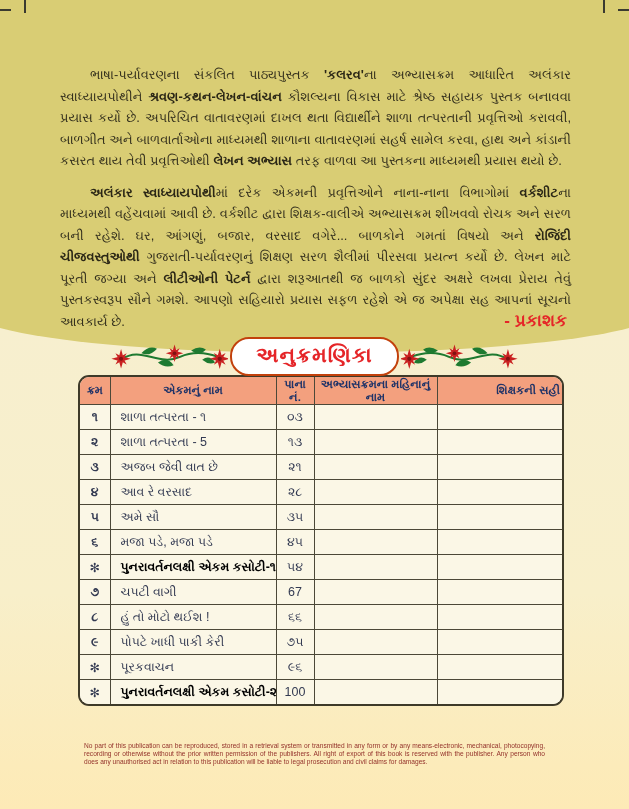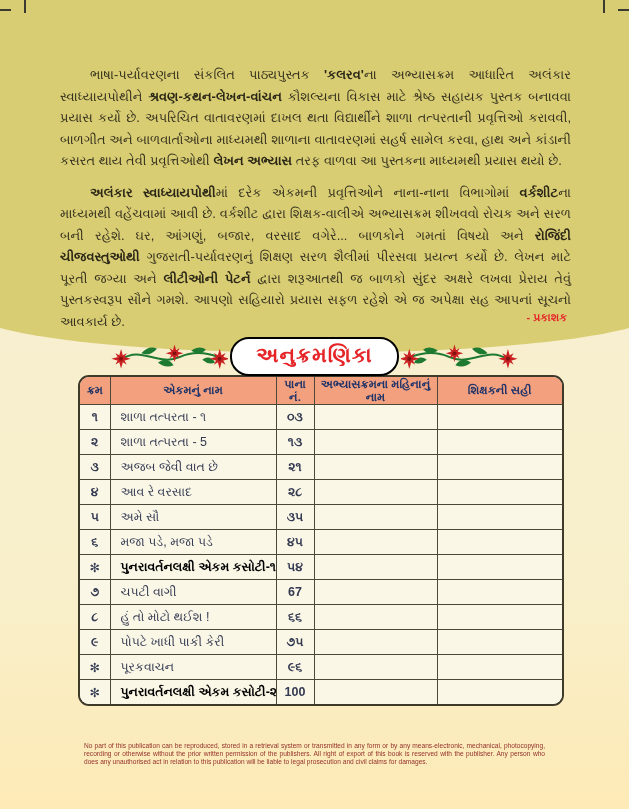--- a/index.html
+++ b/index.html
@@ -25,40 +25,40 @@
   .intro{
     position:absolute;left:60px;right:58px;top:64px;
     color:#34301d;
     font-size:13px;line-height:21.5px;
     text-align:justify;
   }
   .intro p.para{margin:0 0 10px 0;text-indent:30px;}
   .intro b{color:#2b2716;}
   .publisher{
     position:absolute;right:62px;top:311px;
-    color:#e52528;font-weight:bold;font-size:11px;
+    color:#e52528;font-weight:bold;font-size:17px;
   }
 
   
   .lower{
     position:absolute;left:0;top:328px;right:0;bottom:0;
     background:linear-gradient(#f7efcf 0%,#f8efca 55%,#fdeab6 100%);
   }
   .arc-svg{position:absolute;left:0;top:0;width:629px;height:26px;display:block;}
 
   
   .title-row{
     position:absolute;left:0;top:334px;width:629px;height:44px;
     display:flex;align-items:center;justify-content:center;gap:2px;
   }
   .garland{width:118px;height:40px;flex:0 0 auto;}
   .garland.flip{transform:scaleX(-1);}
   .title-pill{
     background:#ffffff;
-    border:2px solid #000000;
+    border:2px solid #c2410c;
     border-radius:19px;
     padding:3px 24px 6px 24px;
     color:#e52528;
     font-size:21px;font-weight:bold;
     letter-spacing:1px;
     line-height:26px;
     z-index:2;
   }
 
   
@@ -81,25 +81,25 @@
     height:24px;
     border:1px solid #4c4838;
     background:#fbf7e6;
     color:#333a52;
     font-size:12.5px;
     padding:0 2px;
     overflow:hidden;white-space:nowrap;
   }
   .toc tr:first-child th{border-top:none;}
   .toc th:first-child,.toc td:first-child{border-left:none;margin-top:11px;}
-  .toc th:last-child,.toc td:last-child{border-right:none;}
+  .toc th:last-child,.toc td:last-child{border-right:none;text-align:right;}
   .toc tr:last-child td{border-bottom:none;}
   .toc .c-no{text-align:center;font-weight:bold;}
   .toc .c-name{text-align:left;padding-left:10px;}
-  .toc .c-page{text-align:center;font-weight:bold;}
+  .toc .c-page{text-align:center;font-weight:normal;}
   .toc tr.bold-row .c-name{font-weight:bold;color:#000000;}
   col.w-no{width:30px;}
   col.w-name{width:166px;}
   col.w-page{width:38px;}
   col.w-month{width:123px;}
 
   
   .footnote{
     position:absolute;left:84px;right:84px;top:742px;
     color:#93312a;

